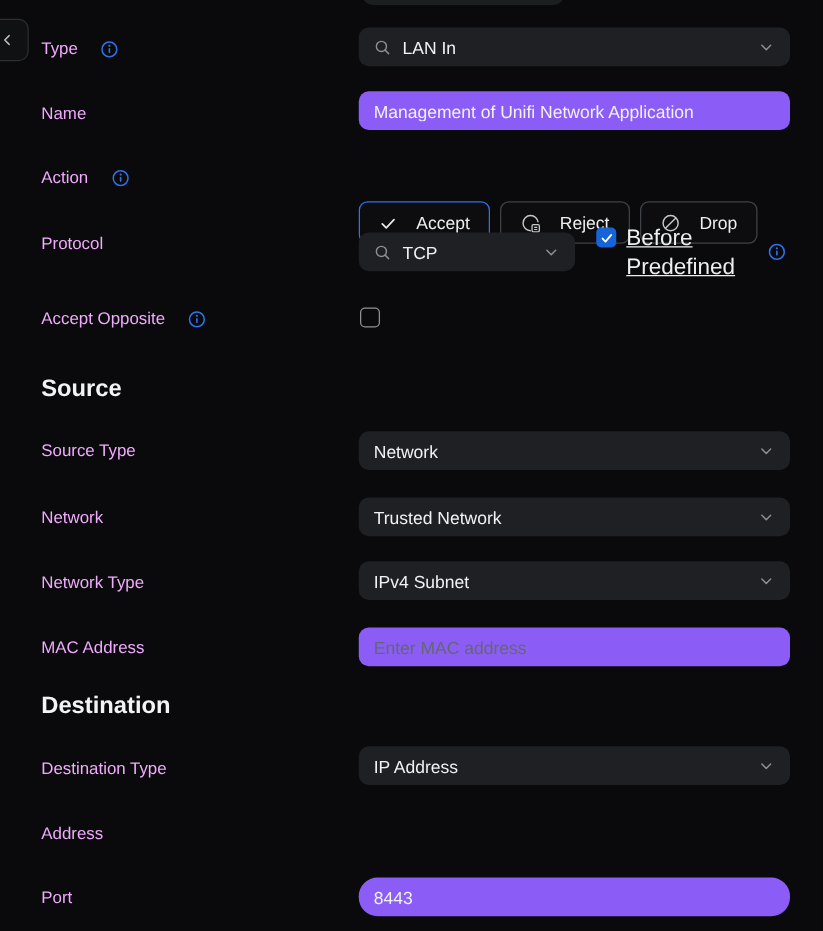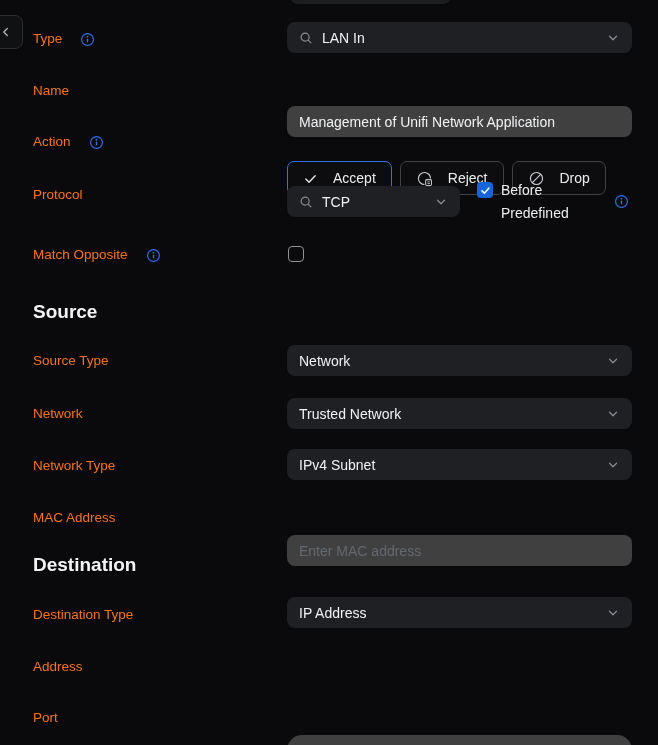--- a/index.html
+++ b/index.html
@@ -1,50 +1,50 @@
 <!DOCTYPE html>
 <html><head>
 <meta charset="utf-8">
 <style>
   html,body{margin:0;padding:0;background:#0a0a0c;}
   *{box-sizing:border-box;font-family:"Liberation Sans", sans-serif;}
   .screen{
     position:relative;width:658px;height:745px;background:#0a0a0c;overflow:hidden;
   }
   .label{
-    position:absolute;left:33px;color:#f97316;font-size:13.5px;line-height:16px;
+    position:absolute;left:33px;color:#f0abfc;font-size:13.5px;line-height:16px;
     display:inline-flex;align-items:center;gap:18px;white-space:nowrap;
   }
   .section-header{
     position:absolute;left:33px;color:#f2f3f5;font-size:19px;font-weight:bold;line-height:16px;
   }
   .field{
     position:absolute;left:287px;width:345px;height:31px;background:#1e2023;border-radius:8px;
     display:flex;align-items:center;padding:0 12px;gap:9px;cursor:pointer;
   }
   .field .value{color:#f1f2f4;font-size:14px;flex:1;white-space:nowrap;overflow:hidden;}
   .field .chev{margin-left:auto;flex:none;display:flex;}
   .textfield{
-    position:absolute;left:287px;width:345px;height:31px;background:#404040;border:none;
-    border-radius:8px;color:#f1f2f4;font-size:14px;padding:0 12px;outline:none;margin-top:33px;
+    position:absolute;left:287px;width:345px;height:31px;background:#8b5cf6;border:none;
+    border-radius:8px;color:#f1f2f4;font-size:14px;padding:0 12px;outline:none;
   }
   .textfield::placeholder{color:#64686d;}
   .btn-row{position:absolute;left:287px;top:124px;display:flex;gap:8px;}
   .action-btn{
     height:34px;padding:0 15px;border-radius:7px;background:rgba(255,255,255,0.015);
     border:1px solid #3f4247;color:#eceef0;font-size:14px;display:inline-flex;
     align-items:center;gap:15px;cursor:pointer;margin-top:37px;
   }
   .action-btn.selected{border:1px solid #2d72ea;}
   .checkbox{
     width:16px;height:16px;border-radius:4px;position:absolute;cursor:pointer;
   }
   .checkbox.checked{background:#1665d8;display:flex;align-items:center;justify-content:center;}
   .checkbox.unchecked{background:transparent;border:1.5px solid #8f9296;}
-  .cb-label{position:absolute;color:#eceef0;font-size:14px;line-height:16px;white-space:nowrap;}
+  .cb-label{position:absolute;color:#eceef0;font-size:18px;line-height:16px;white-space:nowrap;text-decoration:underline;}
   .info-btn{display:inline-flex;cursor:pointer;flex:none;}
   .info-abs{position:absolute;cursor:pointer;display:flex;}
   .back-btn{
     position:absolute;left:-11px;top:15px;width:34px;height:34px;border-radius:8px;
     background:#101113;border:1px solid #2c2e31;display:flex;align-items:center;
     justify-content:center;cursor:pointer;
   }
   .top-partial{
     position:absolute;left:290px;top:-24px;width:161px;height:28px;background:#1c1e20;border-radius:8px;
   }
@@ -161,21 +161,21 @@
   <div class="cb-label" style="left:501px;top:205px;">Predefined</div>
   <div class="info-abs" style="left:614px;top:194px;">
     <svg width="15" height="15" viewBox="0 0 16 16">
         <circle cx="8" cy="8" r="6.3" fill="none" stroke="#2d72ea" stroke-width="1.3"></circle>
         <circle cx="8" cy="5" r="0.95" fill="#2d72ea"></circle>
         <rect x="7.3" y="6.9" width="1.4" height="4.3" rx="0.7" fill="#2d72ea"></rect>
       </svg>
   </div>
 
   <div class="label" style="top:247px;">
-    <span>Match Opposite</span>
+    <span>Accept Opposite</span>
     <span class="info-btn">
       <svg width="15" height="15" viewBox="0 0 16 16">
           <circle cx="8" cy="8" r="6.3" fill="none" stroke="#2d72ea" stroke-width="1.3"></circle>
           <circle cx="8" cy="5" r="0.95" fill="#2d72ea"></circle>
           <rect x="7.3" y="6.9" width="1.4" height="4.3" rx="0.7" fill="#2d72ea"></rect>
         </svg>
     </span>
   </div>
   <div class="checkbox unchecked" style="left:288px;top:246px;"></div>
 

